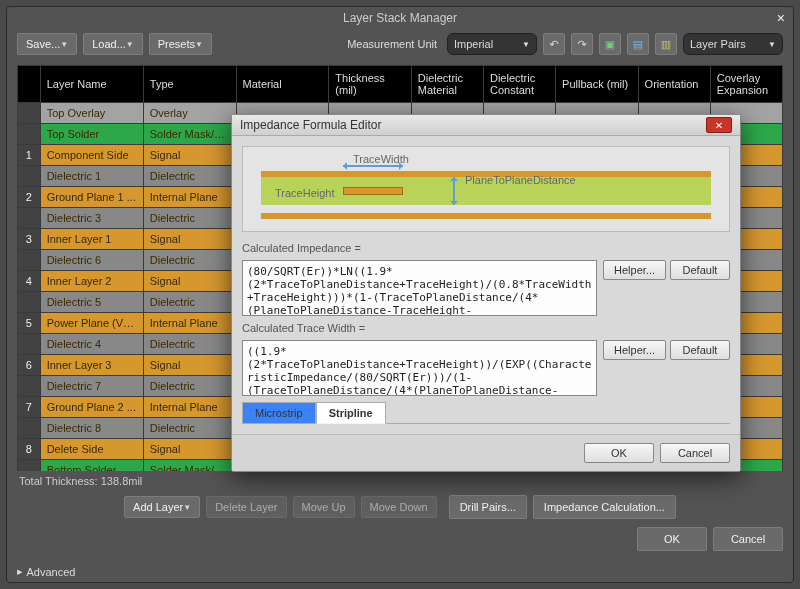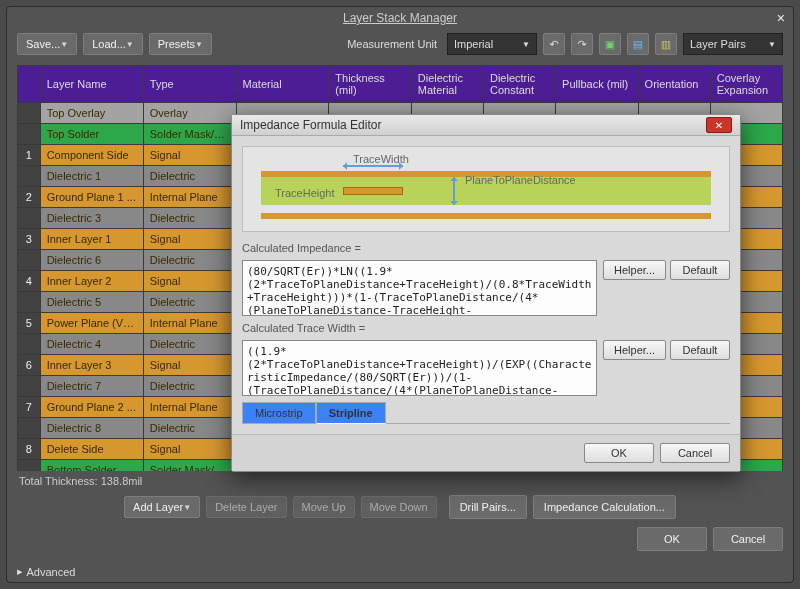--- a/index.html
+++ b/index.html
@@ -2,33 +2,33 @@
 <html><head>
 <meta charset="utf-8">
 <style>
   * { margin:0; padding:0; box-sizing:border-box; font-family:"Segoe UI",Tahoma,sans-serif; }
   body { background:#4a4a4a; width:800px; height:589px; overflow:hidden; position:relative; color:#ddd; font-size:11px; }
   .app {
     position:absolute; top:6px; left:6px; right:6px; bottom:6px;
     background:#535353; border-radius:4px; border:1px solid #2b2b2b;
     display:flex; flex-direction:column;
   }
-  .titlebar { height:22px; display:flex; align-items:center; justify-content:center; position:relative; font-size:12px; color:#ccc;text-decoration:underline; }
+  .titlebar { height:22px; display:flex; align-items:center; justify-content:center; position:relative; font-size:12px; color:#ccc; }
   .titlebar .close { position:absolute; right:8px; top:3px; color:#eee; font-size:14px; cursor:pointer; }
   .toolbar { height:30px; display:flex; align-items:center; gap:6px; padding:0 10px; }
   .toolbar .spacer { flex:1; }
   .tbtn { background:#6a6a6a; border:1px solid #7d7d7d; border-radius:2px; height:22px; display:inline-flex; align-items:center; padding:0 8px; color:#f0f0f0; cursor:pointer; font-size:11px; }
   .tbtn .caret { font-size:8px; opacity:.8; }
   .icbtn { width:22px; height:22px; display:inline-flex; align-items:center; justify-content:center; background:#6a6a6a; border:1px solid #7d7d7d; border-radius:2px; cursor:pointer; font-size:11px; }
   .mu-label { font-size:11px; color:#ddd; margin-right:4px; }
-  .sel { background:#343434; border:1px solid #222; height:22px; min-width:90px; border-radius:0; display:inline-flex; align-items:center; padding:0 6px; gap:6px; }
+  .sel { background:#343434; border:1px solid #222; height:22px; min-width:90px; border-radius:6px; display:inline-flex; align-items:center; padding:0 6px; gap:6px; }
   .sel .caret { margin-left:auto; font-size:8px; }
   .grid-wrap { flex:1; padding:6px 10px 4px; overflow:hidden; position:relative; }
   table.layers { width:100%; border-collapse:collapse; table-layout:fixed; }
-  table.layers th { background:#4c1d95; color:#ddd; font-weight:normal; text-align:left; padding:6px 6px; border:1px solid #3a3a3a; font-size:11px;margin-left:39px; }
+  table.layers th { background:#000000; color:#ddd; font-weight:normal; text-align:left; padding:6px 6px; border:1px solid #3a3a3a; font-size:11px;margin-left:39px; }
   table.layers td { padding:4px 6px; border:1px solid #3a3a3a; font-size:11px; color:#3a2a00; height:18px; white-space:nowrap; overflow:hidden; text-overflow:ellipsis; }
   table.layers td.numcell { width:18px; text-align:center; color:#eee; background:#424242; }
   .r-orange td { background:#d6972f; color:#3a2a00; }
   .r-orange td.numcell { background:#d6972f; }
   .r-green  td { background:#2ca84b; color:#133; }
   .r-green  td.numcell { background:#2ca84b; }
   .r-gray   td { background:#888; color:#2a2a2a; }
   .r-gray   td.numcell { background:#888; }
   .r-ol     td { background:#a3a3a3; color:#333; }
   .r-ol     td.numcell { background:#424242; color:#eee; }
@@ -80,21 +80,21 @@
   .formula-label { font-size:11px; color:#555; }
   .formula-row { display:flex; gap:6px; align-items:flex-start; }
   .formula-row textarea {
     flex:1; height:56px; font-family:Consolas,monospace; font-size:11px; padding:4px; resize:none;
     border:1px solid #888; background:#fdfdfd; color:#222; overflow:hidden;
   }
   .sidebtns { display:flex; flex-direction:row; gap:4px; }
   .dlgbtn { background:linear-gradient(#f7f7f7,#dedede); border:1px solid #888; border-radius:2px; padding:3px 10px; font-size:11px; cursor:pointer; min-width:60px; text-align:center; }
   .tabs { display:flex; border-bottom:1px solid #aaa; margin-top:auto; }
   .tab { padding:4px 12px; border:1px solid #aaa; border-bottom:none; background:#3b82f6; font-size:11px; cursor:pointer; }
-  .tab.active { background:#3b82f6; font-weight:bold; border-bottom:1px solid #f6f6f6; margin-bottom:-1px; }
+  .tab.active { background:#ffffff; font-weight:bold; border-bottom:1px solid #f6f6f6; margin-bottom:-1px; }
   .mfoot { display:flex; justify-content:flex-end; gap:6px; padding:8px 10px; border-top:1px solid #bbb; background:#d4d4d4; }
 </style>
 </head>
 <body>
 
 <div class="app">
   <div class="titlebar">
     <span>Layer Stack Manager</span>
     <span class="close">×</span>
   </div>

